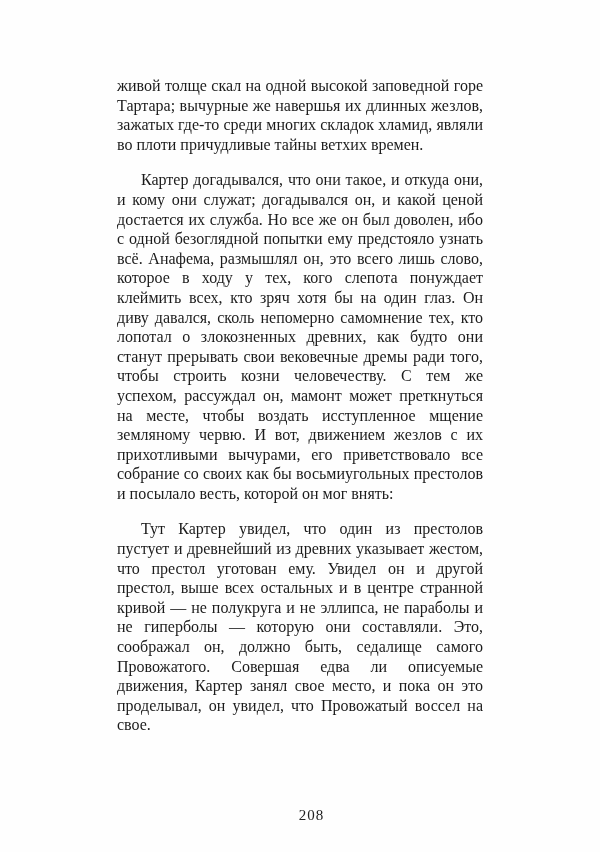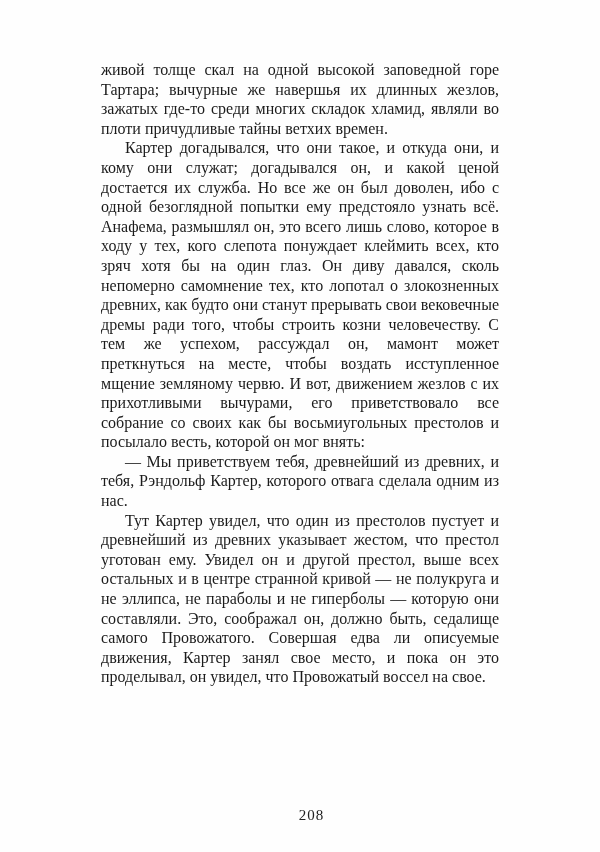--- a/index.html
+++ b/index.html
@@ -21,21 +21,21 @@
     left: 101px;
     top: 60px;
     width: 398px;
     color: #1b1b1b;
     font-size: 16px;
     line-height: 19.6px;
     text-align: justify;
     text-justify: inter-word;
   }
   .text-block p {
-    margin: 0;
+    margin: 16px;
     text-indent: 24px;
   }
   .text-block p.no-indent {
     text-indent: 0;
   }
   .text-block p.gap-above {
     margin-top: 8px;
   }
   .page-number {
     position: absolute;
@@ -49,17 +49,16 @@
     margin-left: 23px;
   }
 </style>
 </head>
 <body>
 
 <div class="page">
   <div class="text-block">
     <p class="no-indent">живой толще скал на одной высокой заповедной горе Тартара; вычурные же навершья их длинных жезлов, зажатых где-то среди многих складок хламид, являли во плоти причудливые тайны ветхих времен.</p>
     <p>Картер догадывался, что они такое, и откуда они, и кому они служат; догадывался он, и какой ценой достается их служба. Но все же он был доволен, ибо с одной безоглядной попытки ему предстояло узнать всё. Анафема, размышлял он, это всего лишь слово, которое в ходу у тех, кого слепота понуждает клеймить всех, кто зряч хотя бы на один глаз. Он диву давался, сколь непомерно самомнение тех, кто лопотал о злокозненных древних, как будто они станут прерывать свои вековечные дремы ради того, чтобы строить козни человечеству. С тем же успехом, рассуждал он, мамонт может преткнуться на месте, чтобы воздать исступленное мщение земляному червю. И вот, движением жезлов с их прихотливыми вычурами, его приветствовало все собрание со своих как бы восьмиугольных престолов и посылало весть, которой он мог внять:</p>
-    <p>— Мы приветствуем тебя, древнейший из древних, и тебя, Рэндольф Картер, которого отвага сделала одним из нас.</p>
     <p>Тут Картер увидел, что один из престолов пустует и древнейший из древних указывает жестом, что престол уготован ему. Увидел он и другой престол, выше всех остальных и в центре странной кривой — не полукруга и не эллипса, не параболы и не гиперболы — которую они составляли. Это, соображал он, должно быть, седалище самого Провожатого. Совершая едва ли описуемые движения, Картер занял свое место, и пока он это проделывал, он увидел, что Провожатый воссел на свое.</p>
   </div>
   <div class="page-number">208</div>
 </div>
 
 </body></html>

